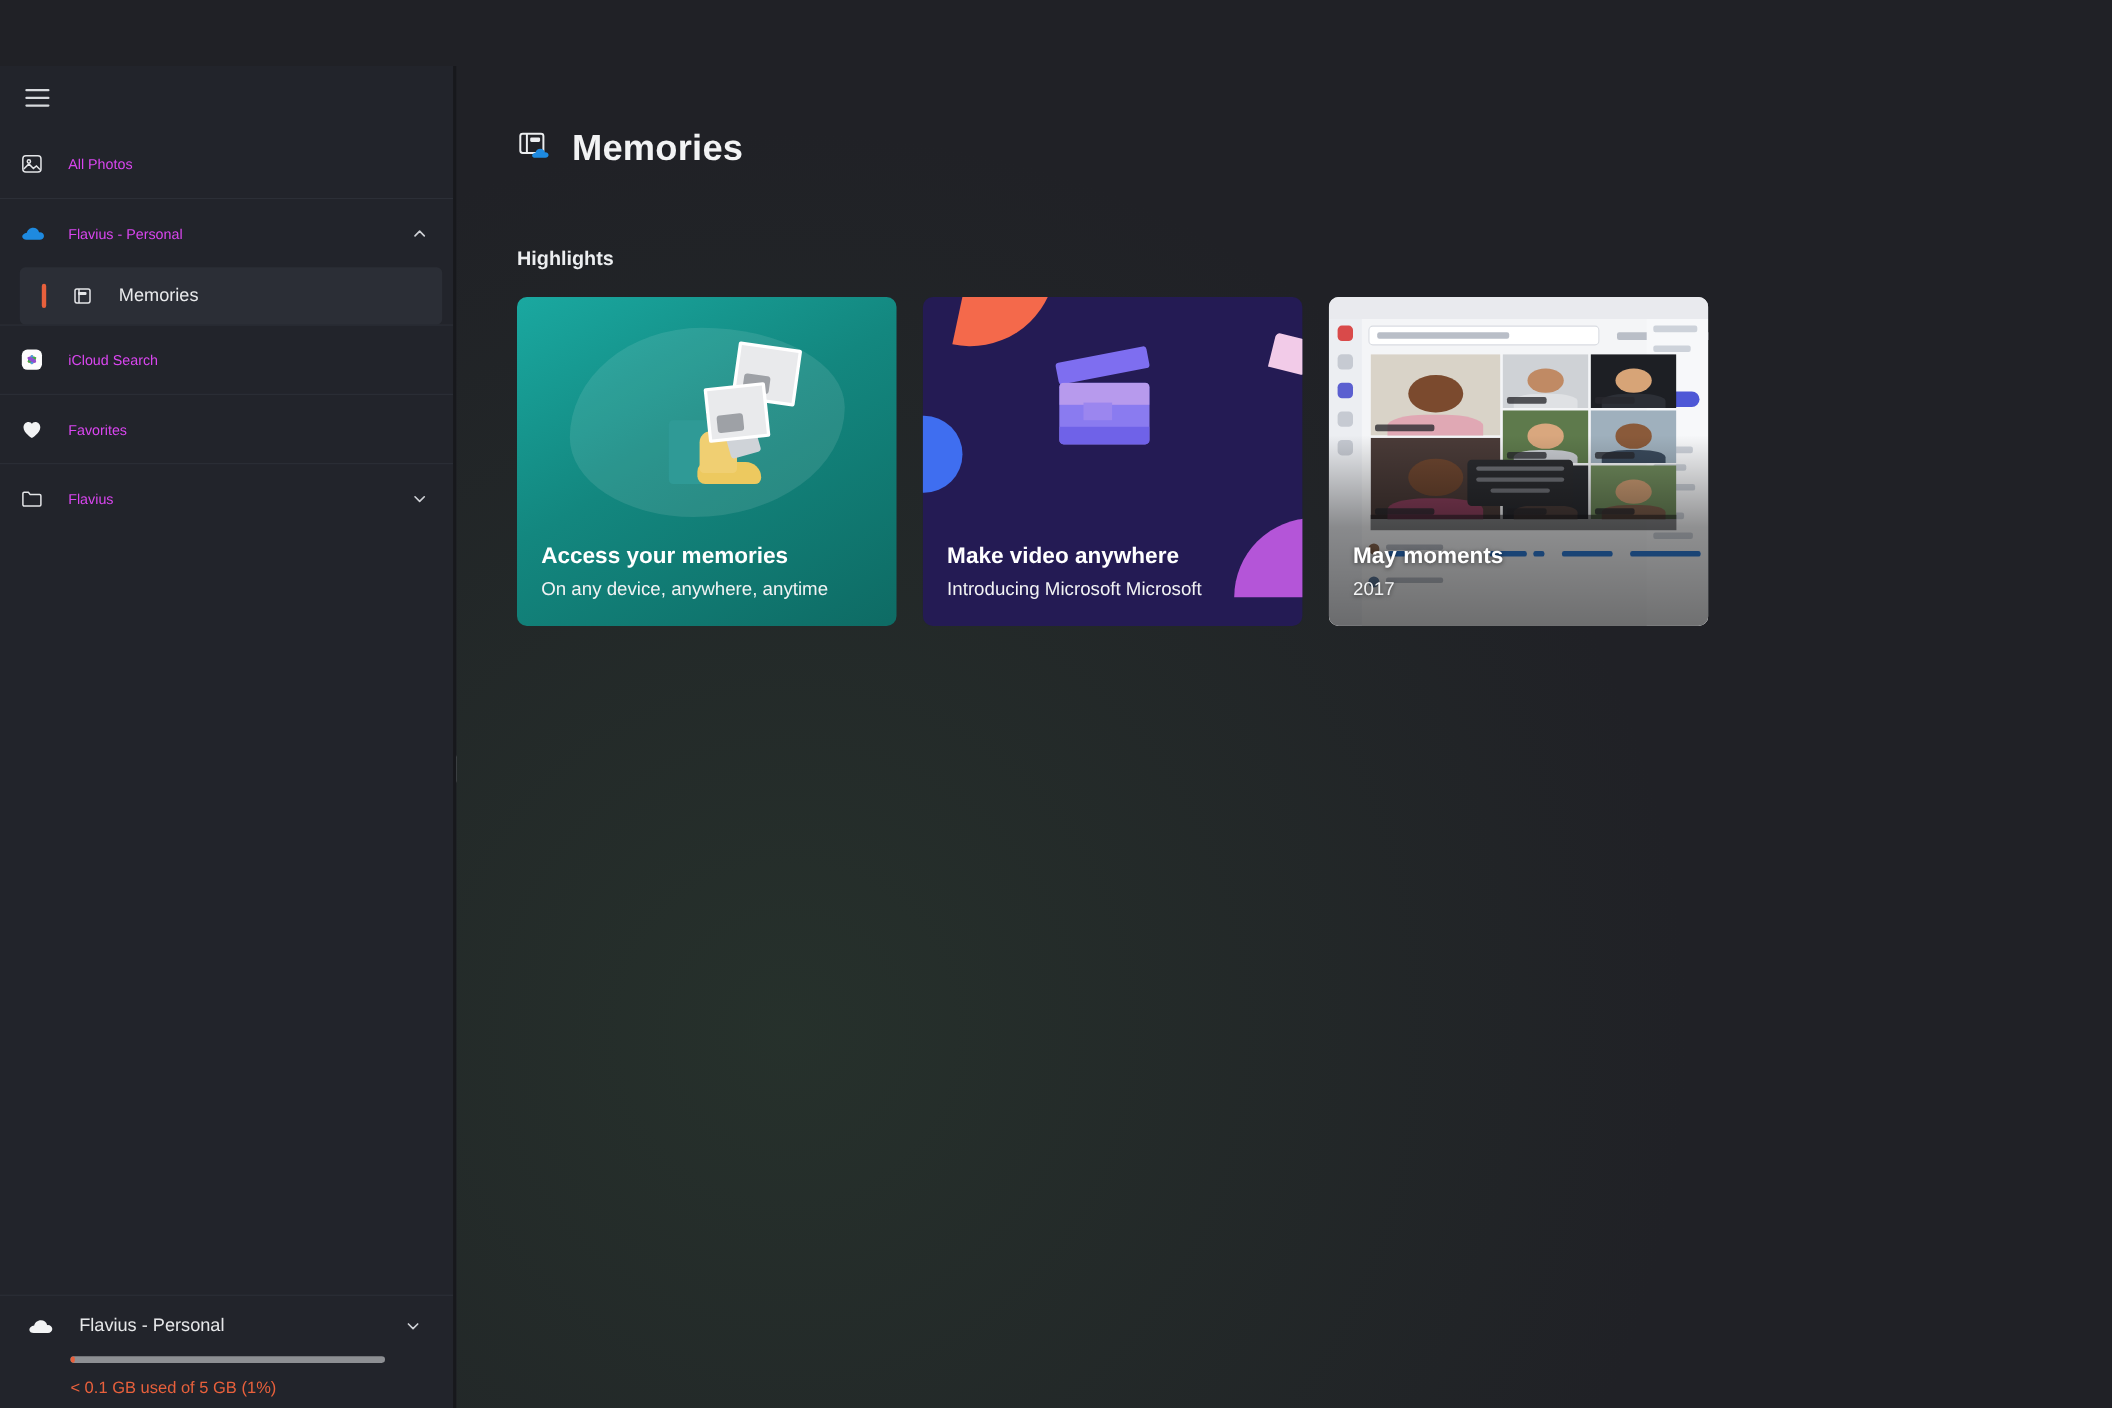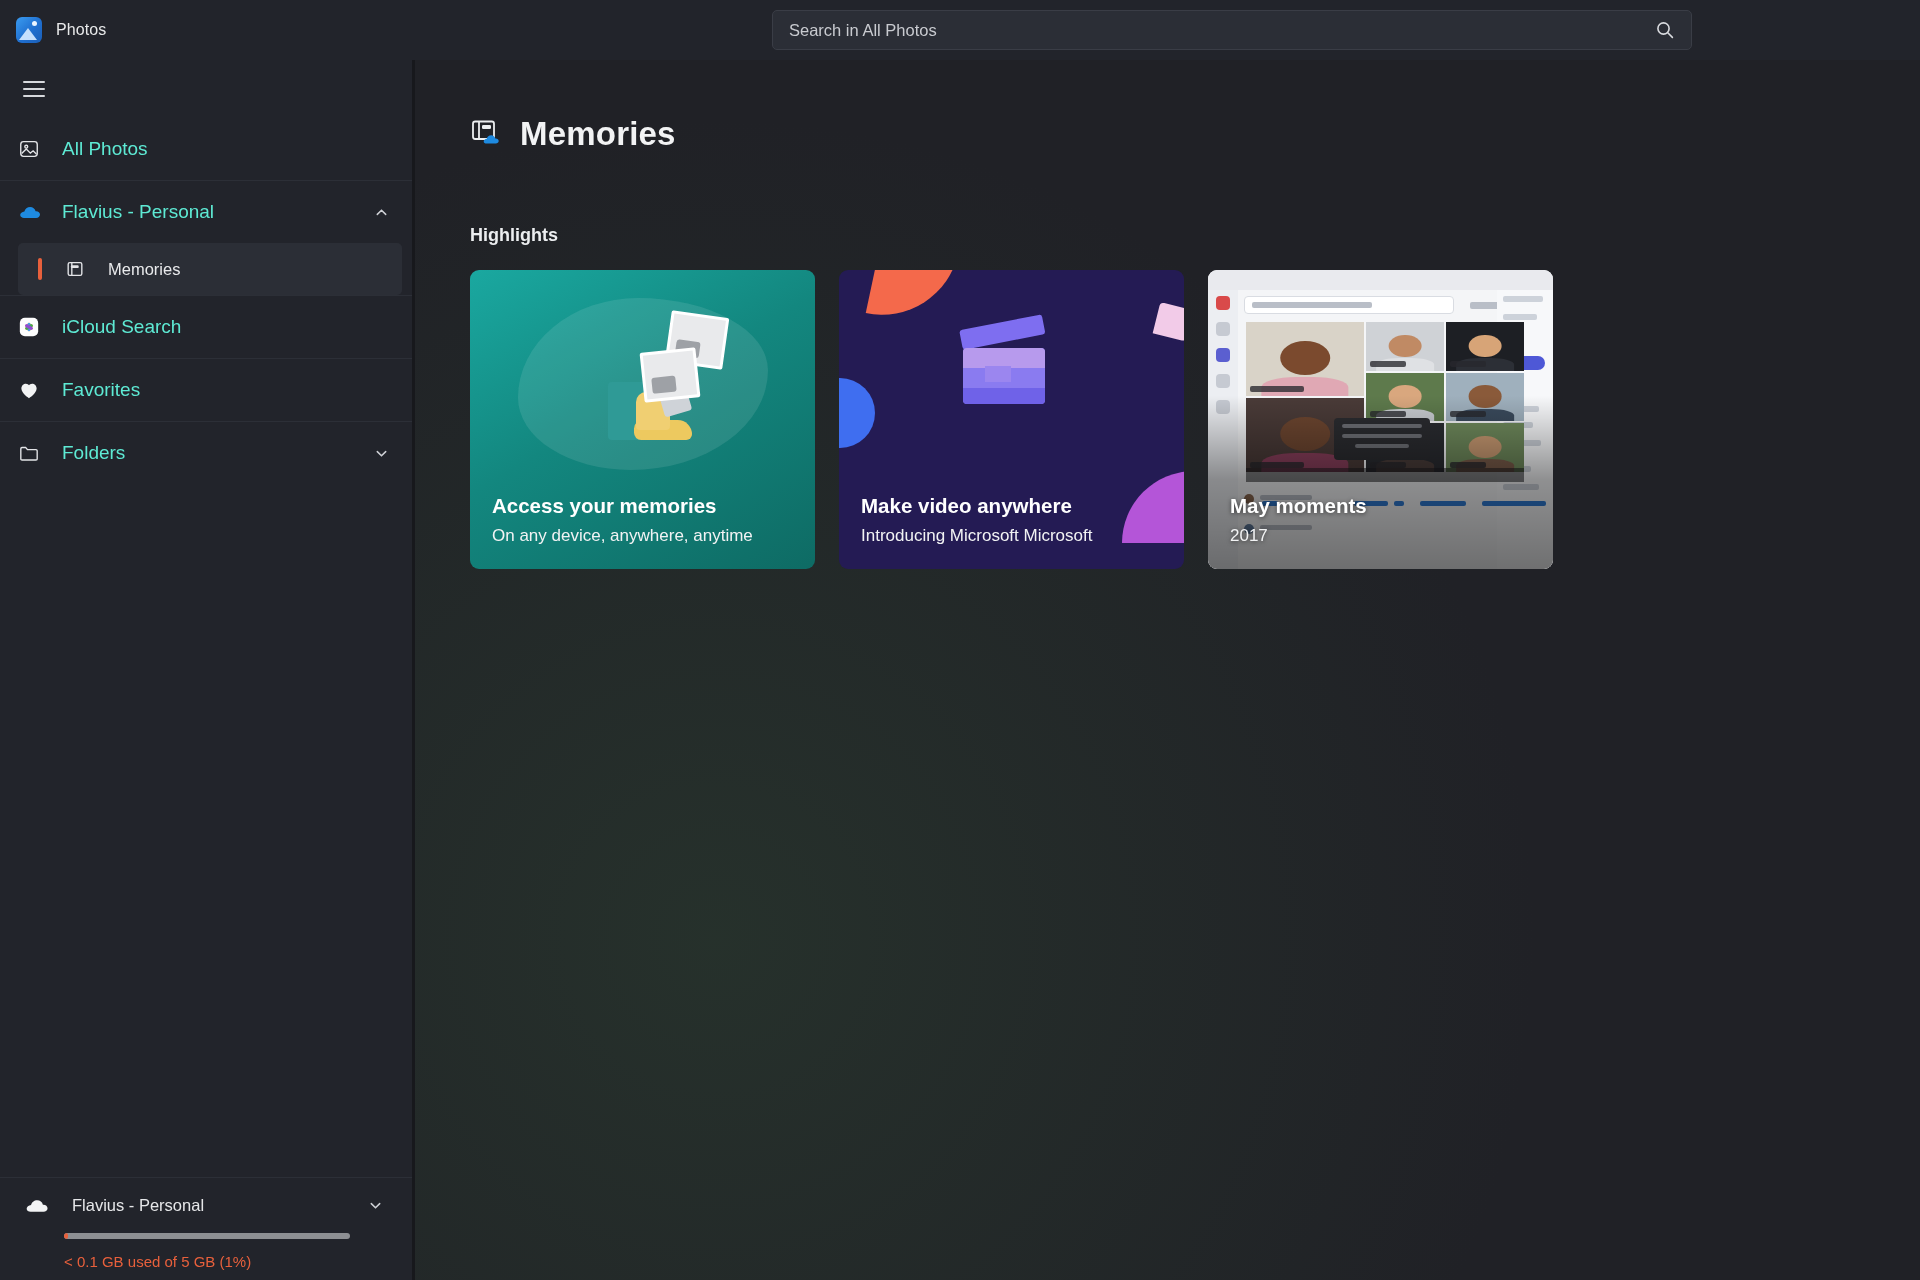--- a/index.html
+++ b/index.html
@@ -63,21 +63,21 @@
   }
   .hamburger span{ display:block; width:22px; height:2px; background:#d7d9dd; border-radius:1px; }
 
   .navlist{ flex:1; overflow:hidden; }
   .nav-sep{ height:1px; background:#2c2f37; margin:0; }
   .navitem{
     height:62px; display:flex; align-items:center; gap:0;
     padding-left:18px; padding-right:18px; cursor:pointer; position:relative;
   }
   .navitem .ico{ width:44px; display:flex; align-items:center; justify-content:flex-start; flex:none; }
-  .navitem .lbl{ font-size:19px; color:#5eead4; flex:1; }
+  .navitem .lbl{ font-size:13px; color:#d946ef; flex:1; }
   .chev{ width:26px; display:flex; align-items:center; justify-content:center; color:#cfd1d6; flex:none; cursor:pointer; }
 
   .subitem{
     height:52px; margin:0 10px 0 18px; border-radius:5px;
     display:flex; align-items:center; cursor:pointer; position:relative;
     background:#2b2e36;
   }
   .subitem .pill{
     position:absolute; left:20px; top:50%; transform:translateY(-50%);
     width:4px; height:22px; border-radius:2px; background:#e8603c;
@@ -191,36 +191,20 @@
   .sh-row .seg{ position:absolute; top:9px; height:5px; border-radius:2px; }
   .shot-fade{ position:absolute; inset:0; background:linear-gradient(to bottom, rgba(0,0,0,0) 42%, rgba(0,0,0,.42) 70%, rgba(0,0,0,.55) 100%); }
   .c3 .cap h3{ text-shadow:0 1px 4px rgba(0,0,0,.55); }
   .c3 .cap p{ text-shadow:0 1px 4px rgba(0,0,0,.55); }
 </style>
 </head>
 <body>
 
 <div id="app">
 
-  <div class="titlebar">
-    <div class="app-id">
-      <div class="app-logo"></div>
-      <div class="app-title">Photos</div>
-    </div>
-
-    <div class="searchwrap">
-      <input type="text" placeholder="Search in All Photos" style="">
-      <div class="search-btn">
-        <svg width="20" height="20" viewBox="0 0 20 20" fill="none" stroke="#d9dbdf" stroke-width="1.6">
-          <circle cx="8.5" cy="8.5" r="5.6"></circle>
-            <line x1="12.8" y1="12.8" x2="17.4" y2="17.4" stroke-linecap="round"></line>
-        </svg>
-      </div>
-    </div>
-  </div>
 
   <div class="sidebar">
 
     <div class="hamburger">
       <span></span>
         <span></span>
         <span></span>
     </div>
 
     <div class="navlist">
@@ -292,21 +276,21 @@
         <span class="lbl">Favorites</span>
       </div>
       <div class="nav-sep"></div>
 
       <div class="navitem">
         <span class="ico">
           <svg width="22" height="20" viewBox="0 0 24 22" fill="none" stroke="#e4e5e8" stroke-width="1.5" stroke-linejoin="round">
             <path d="M3 17.5V6.2c0-.7.6-1.2 1.3-1.2h4.2l1.8 2.3h9.4c.7 0 1.3.5 1.3 1.2v9c0 .7-.6 1.2-1.3 1.2H4.3c-.7 0-1.3-.5-1.3-1.2z"></path>
           </svg>
         </span>
-        <span class="lbl">Folders</span>
+        <span class="lbl">Flavius</span>
         <span class="chev">
           <svg width="15" height="15" viewBox="0 0 16 16" fill="none" stroke="#cfd1d6" stroke-width="1.6" stroke-linecap="round" stroke-linejoin="round">
             <polyline points="3.5,6 8,10.5 12.5,6"></polyline>
           </svg>
         </span>
       </div>
 
     </div>
 
     <div class="storage">

